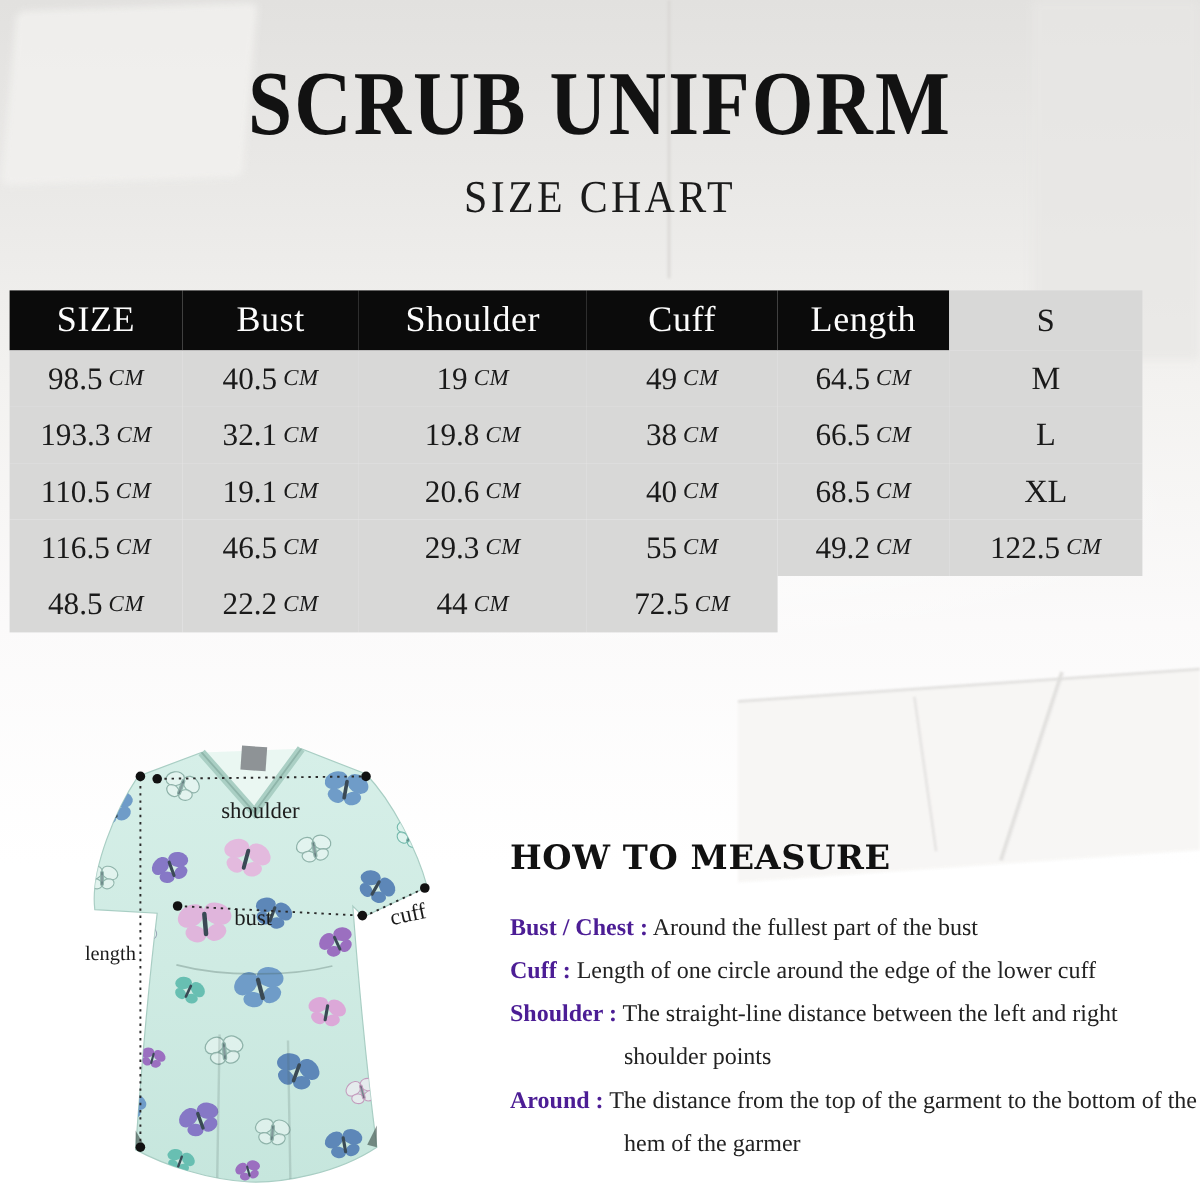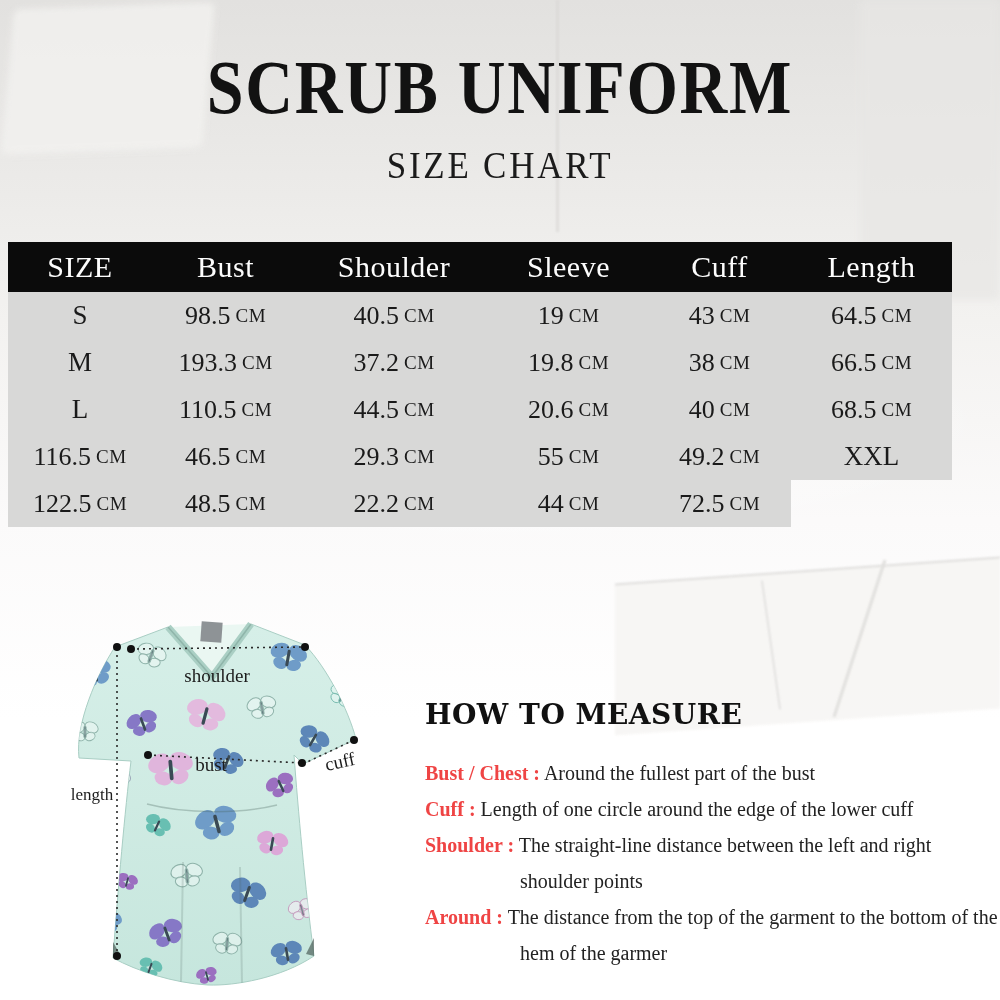--- a/index.html
+++ b/index.html
@@ -31,31 +31,31 @@
     transform:scaleX(.92);transform-origin:50% 50%;}
 
   
   .size-table{position:absolute;left:8px;top:242px;width:984px;
     display:grid;grid-template-columns:144px 147px 190px 159px 143px 161px;
     grid-template-rows:50px 47px 47px 47px 47px 47px;gap:0;}
   .th{background:#0b0b0b;color:#fdfdfd;display:flex;align-items:center;justify-content:center;
     font-size:30px;letter-spacing:.5px;}
   .td{background:#d8d8d7;color:#1a1a1a;display:flex;align-items:center;justify-content:center;
     font-size:26px;}
-  .td .unit{font-size:19px;margin-left:5px;letter-spacing:.5px;}
+  .td .unit{font-size:19px;margin-left:5px;letter-spacing:.5px;font-style:italic;}
   .td.size-col{font-size:27px;}
 
   
   .htm{position:absolute;left:425px;top:698px;width:580px;}
   .htm-heading{font-size:28px;font-weight:bold;letter-spacing:.5px;color:#111;
     font-family:"DejaVu Serif","Liberation Serif",serif;}
   .htm-list{margin-top:24px;display:flex;flex-direction:column;}
   .htm-item{font-size:20px;line-height:36px;color:#222;
     padding-left:95px;text-indent:-95px;}
-  .htm-item b{color:#ef4444;}
+  .htm-item b{color:#4c1d95;}
 
   
   .garment{position:absolute;left:55px;top:612px;width:332px;height:388px;}
   .mlabel{font-family:"Liberation Serif",serif;font-size:19px;fill:#1c1c1c;}
   .mlabel.small{font-size:17px;}
 </style>
 </head>
 <body>
 
 <div class="bg">
@@ -75,23 +75,20 @@
   <div class="th">
       <span>SIZE</span>
     </div>
   <div class="th">
       <span>Bust</span>
     </div>
   <div class="th">
       <span>Shoulder</span>
     </div>
   <div class="th">
-      <span>Sleeve</span>
-    </div>
-  <div class="th">
       <span>Cuff</span>
     </div>
   <div class="th">
       <span>Length</span>
     </div>
 
   <div class="td size-col">
       <span>S</span>
     </div>
   <div class="td">
@@ -100,37 +97,37 @@
     </div>
   <div class="td">
       <span class="val">40.5</span>
       <span class="unit">CM</span>
     </div>
   <div class="td">
       <span class="val">19</span>
       <span class="unit">CM</span>
     </div>
   <div class="td">
-      <span class="val">43</span>
+      <span class="val">49</span>
       <span class="unit">CM</span>
     </div>
   <div class="td">
       <span class="val">64.5</span>
       <span class="unit">CM</span>
     </div>
 
   <div class="td size-col">
       <span>M</span>
     </div>
   <div class="td">
       <span class="val">193.3</span>
       <span class="unit">CM</span>
     </div>
   <div class="td">
-      <span class="val">37.2</span>
+      <span class="val">32.1</span>
       <span class="unit">CM</span>
     </div>
   <div class="td">
       <span class="val">19.8</span>
       <span class="unit">CM</span>
     </div>
   <div class="td">
       <span class="val">38</span>
       <span class="unit">CM</span>
     </div>
@@ -140,36 +137,39 @@
     </div>
 
   <div class="td size-col">
       <span>L</span>
     </div>
   <div class="td">
       <span class="val">110.5</span>
       <span class="unit">CM</span>
     </div>
   <div class="td">
-      <span class="val">44.5</span>
+      <span class="val">19.1</span>
       <span class="unit">CM</span>
     </div>
   <div class="td">
       <span class="val">20.6</span>
       <span class="unit">CM</span>
     </div>
   <div class="td">
       <span class="val">40</span>
       <span class="unit">CM</span>
     </div>
   <div class="td">
       <span class="val">68.5</span>
       <span class="unit">CM</span>
     </div>
 
+  <div class="td size-col">
+      <span>XL</span>
+    </div>
   <div class="td">
       <span class="val">116.5</span>
       <span class="unit">CM</span>
     </div>
   <div class="td">
       <span class="val">46.5</span>
       <span class="unit">CM</span>
     </div>
   <div class="td">
       <span class="val">29.3</span>
@@ -177,23 +177,20 @@
     </div>
   <div class="td">
       <span class="val">55</span>
       <span class="unit">CM</span>
     </div>
   <div class="td">
       <span class="val">49.2</span>
       <span class="unit">CM</span>
     </div>
 
-  <div class="td size-col">
-      <span>XXL</span>
-    </div>
   <div class="td">
       <span class="val">122.5</span>
       <span class="unit">CM</span>
     </div>
   <div class="td">
       <span class="val">48.5</span>
       <span class="unit">CM</span>
     </div>
   <div class="td">
       <span class="val">22.2</span>

